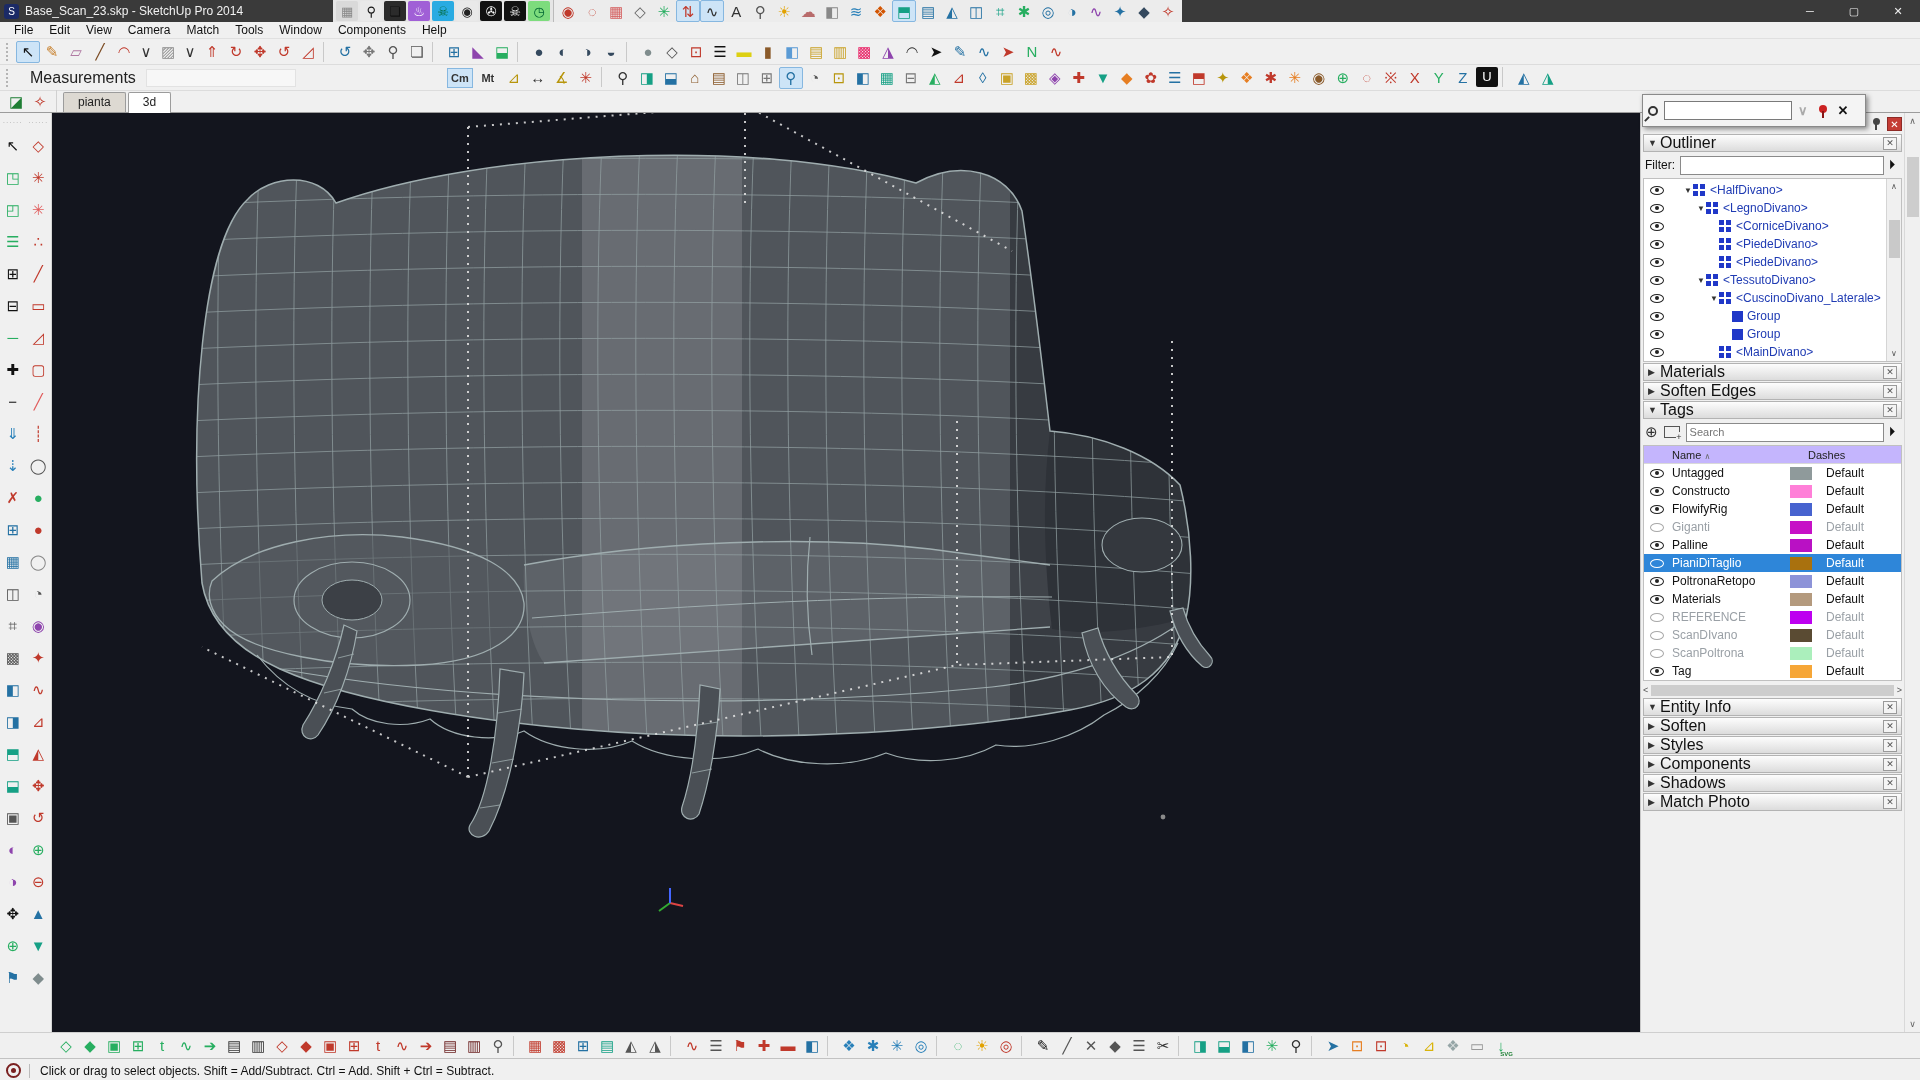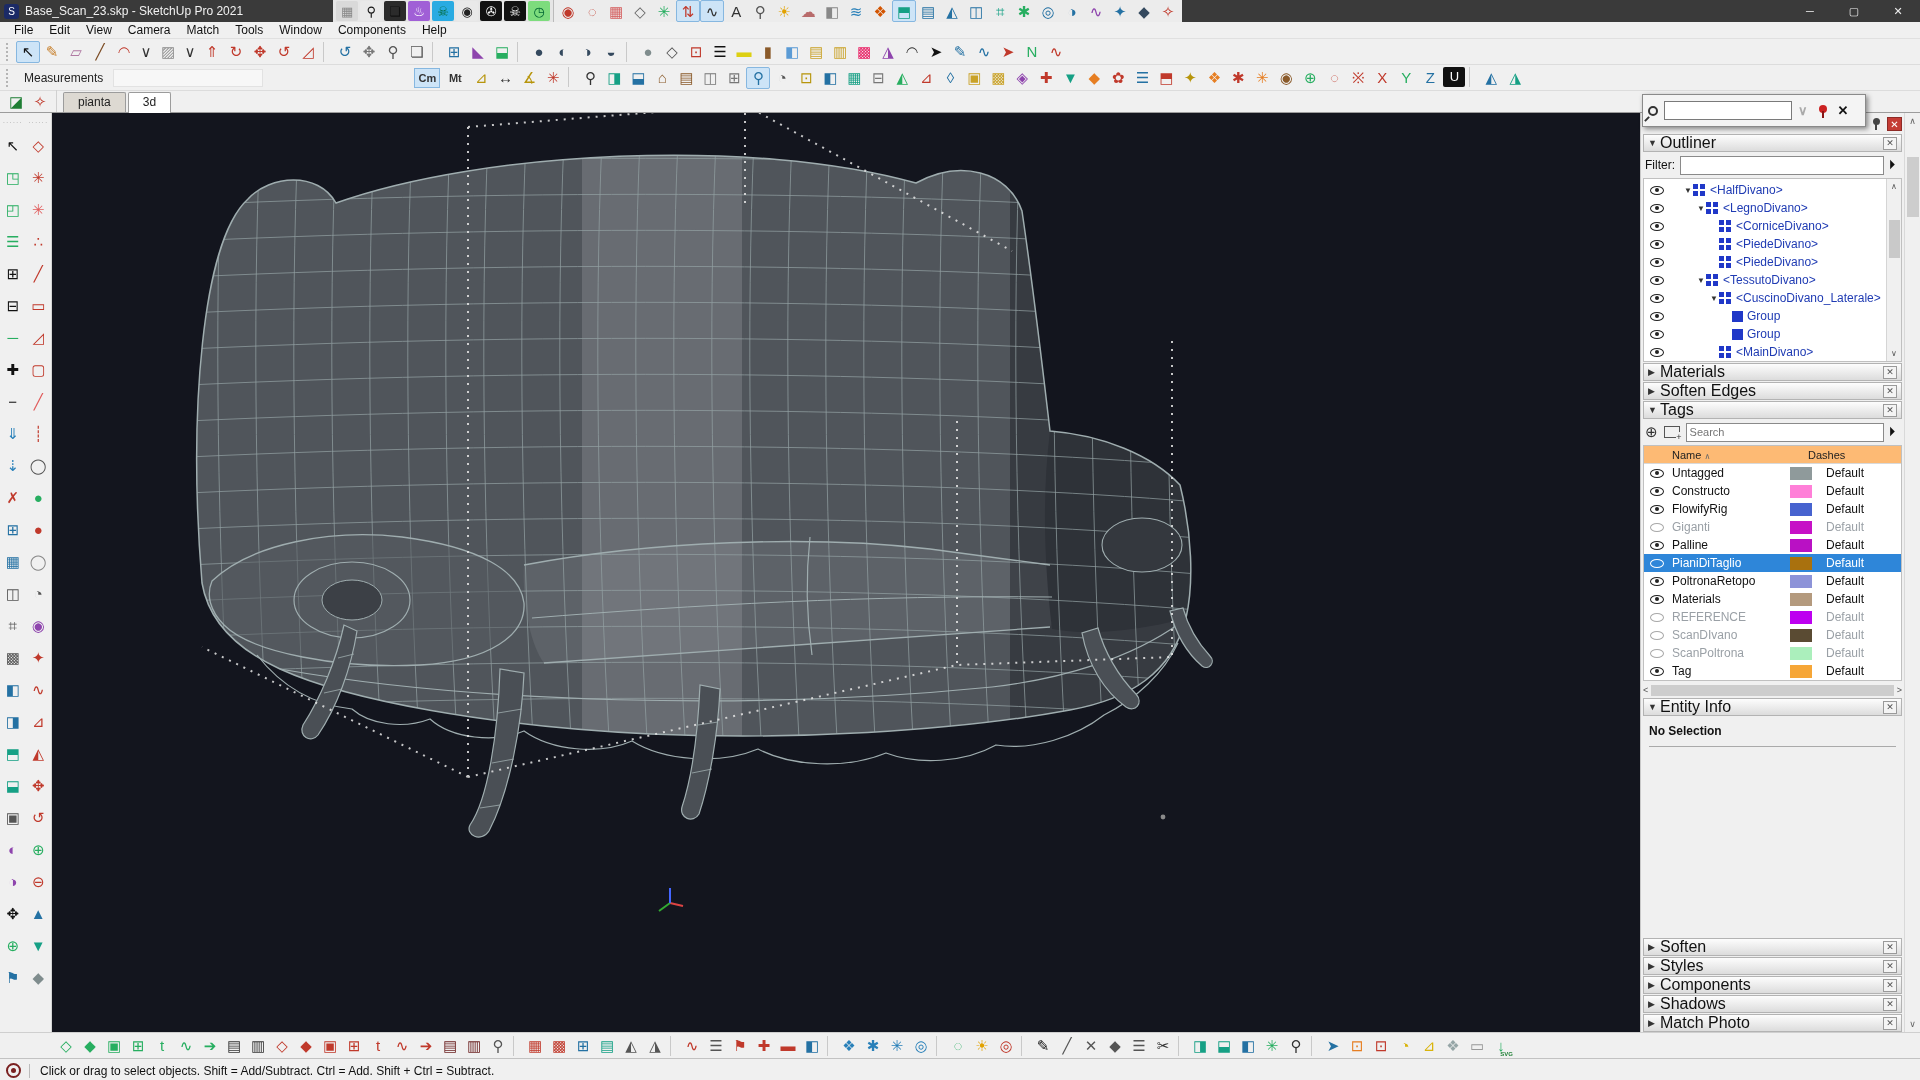--- a/index.html
+++ b/index.html
@@ -19,21 +19,21 @@
   .trow{height:26px;background:#f0f0f0;display:flex;align-items:center;border-bottom:1px solid #dcdcdc;padding-left:6px;overflow:hidden}
   .trow::before{content:"";width:4px;height:18px;margin-right:4px;border-left:2px dotted #b5b5b5}
   .tbtn{width:24px;height:22px;display:flex;align-items:center;justify-content:center;border-radius:2px;flex:0 0 auto;position:relative}
   .tbtn .g{font-size:15px;line-height:1}
   .tbtn.small{width:20px}
   .tbtn.hl{background:#cde4f7;border:1px solid #86b7e0}
   .tbtn.tile{width:22px;height:20px;margin:0 1px;border-radius:2px}
   .tbtn.tile .g{color:#fff;font-size:13px}
   .tbtn .mini{position:absolute;bottom:0;right:0;font-size:6px;color:#1e7e34;font-weight:bold;line-height:1}
   .tsep{width:7px;height:20px;border-left:1px solid #c9c9c9;margin:0 3px;flex:0 0 auto}
-  .measure-label{font-size:12px;color:#222;margin:0 10px 0 8px}
+  .measure-label{font-size:16px;color:#222;margin:0 10px 0 14px}
   .measure-box{width:150px;height:18px;background:#f7f7f7;border:1px solid #e2e2e2;margin-right:150px}
   .unitbtn{min-width:26px;height:20px;border:1px solid transparent;display:flex;align-items:center;justify-content:center;font-size:11px;font-weight:bold;color:#333;margin:0 1px}
   .unitbtn.active{background:#cde4f7;border-color:#86b7e0}
   
   .tabrow{height:22px;background:#f0f0f0;display:flex;align-items:flex-end;border-bottom:1px solid #9c9c9c}
   .tabtools{display:flex;align-items:center;height:22px;padding:0 4px;border-right:1px solid #d0d0d0}
   .scenetab{padding:2px 14px 3px;font-size:12px;border:1px solid #9c9c9c;border-bottom:none;background:#ddd9d2;margin-right:2px;border-radius:2px 2px 0 0;color:#222}
   .scenetab.active{background:#fff;position:relative;top:1px;padding-bottom:4px}
   
   .main{display:flex;height:919px}
@@ -87,21 +87,21 @@
   .tlabel{font-size:12px;color:#1f3bb3;white-space:nowrap}
   .vscroll{width:15px;background:#f0f0f0;border-left:1px solid #d5d5d5;display:flex;flex-direction:column;align-items:center;font-size:8px;color:#555}
   .vscroll .thumb{width:11px;height:38px;background:#c9c9c9;margin-top:26px}
   
   .tagbar{height:26px;display:flex;align-items:center;padding:0 4px;flex:0 0 auto}
   .addtag{font-size:15px;color:#333;margin-right:6px}
   .foldadd{width:16px;height:12px;border:1px solid #555;position:relative;margin-right:6px}
   .foldadd::before{content:"+";position:absolute;right:-3px;bottom:-5px;font-size:9px;color:#333;background:#f0f0f0;border-radius:50%}
   .tagbar input{flex:1;height:19px;border:1px solid #8a8a8a;font-size:11px;padding:0 3px;background:#fff}
   .tagtable{margin:0 2px;background:#fff;border:1px solid #c0c0c0;flex:0 0 auto}
-  .tagheadrow{height:18px;display:flex;align-items:center;border-bottom:1px solid #d9d9d9;background:#fdba74;font-size:11px;color:#222}
+  .tagheadrow{height:18px;display:flex;align-items:center;border-bottom:1px solid #d9d9d9;background:#c4b5fd;font-size:11px;color:#222}
   .tagheadrow .hname{width:130px;padding-left:28px}
   .tagheadrow .hsort{color:#666;font-size:8px}
   .tagheadrow .hdash{padding-left:34px}
   .tagrow{height:18px;display:flex;align-items:center;font-size:12px}
   .tagrow.sel{background:#2e86d9;color:#fff}
   .tagrow .tname{width:118px;white-space:nowrap;overflow:hidden}
   .tagrow.hiddenrow .tname,.tagrow.hiddenrow .tdash{color:#9aa0a6}
   .tagrow.sel .tname,.tagrow.sel .tdash{color:#fff}
   .swatch{width:22px;height:13px;margin-right:14px;flex:0 0 auto}
   .tdash{font-size:12px}
@@ -117,21 +117,21 @@
   .geoicon{width:15px;height:15px;border-radius:50%;border:2px solid #7a2020;position:relative;margin-right:8px}
   .geoicon::after{content:"";position:absolute;width:5px;height:5px;border-radius:50%;background:#7a2020;left:3px;top:3px}
   .statussep{width:1px;height:14px;background:#bbb;margin-right:10px}
   .statustext{font-size:12px;color:#111}
 </style>
 </head>
 <body>
 
 <div class="titlebar">
   <div class="applogo">S</div>
-  <div class="apptitle">Base_Scan_23.skp - SketchUp Pro 2021</div>
+  <div class="apptitle">Base_Scan_23.skp - SketchUp Pro 2014</div>
   <div class="quickstrip">
       <span class="tbtn tile" style="background: rgb(217, 217, 217);">
         <span class="g" style="color: rgb(136, 136, 136);">▦</span>
       </span>
       <span class="tbtn tile" style="background: rgb(233, 233, 233);">
         <span class="g" style="color: rgb(17, 17, 17);">⚲</span>
       </span>
       <span class="tbtn tile" style="background: rgb(43, 43, 43);">
         <span class="g" style="color: rgb(17, 17, 17);">❏</span>
       </span>
@@ -1027,24 +1027,20 @@
         <span>&lt;</span>
         <span class="hthumb"></span>
         <span>&gt;</span>
       </div>
 
       <div class="phead">
         <span class="arr">▼</span>
         <span class="ptitle">Entity Info</span>
         <span class="pclose">✕</span>
       </div>
-      <div class="entitybody">
-        <div class="noselect">No Selection</div>
-        <hr>
-      </div>
 
       <div id="panels-bottom">
           <div class="phead">
             <span class="arr">▶</span>
             <span class="ptitle">Soften</span>
             <span class="pclose">✕</span>
           </div>
           <div class="phead">
             <span class="arr">▶</span>
             <span class="ptitle">Styles</span>

